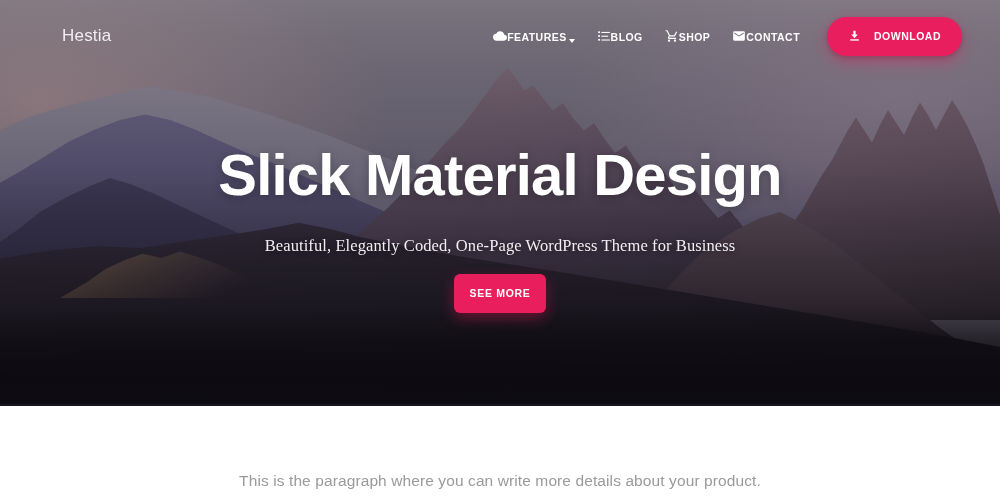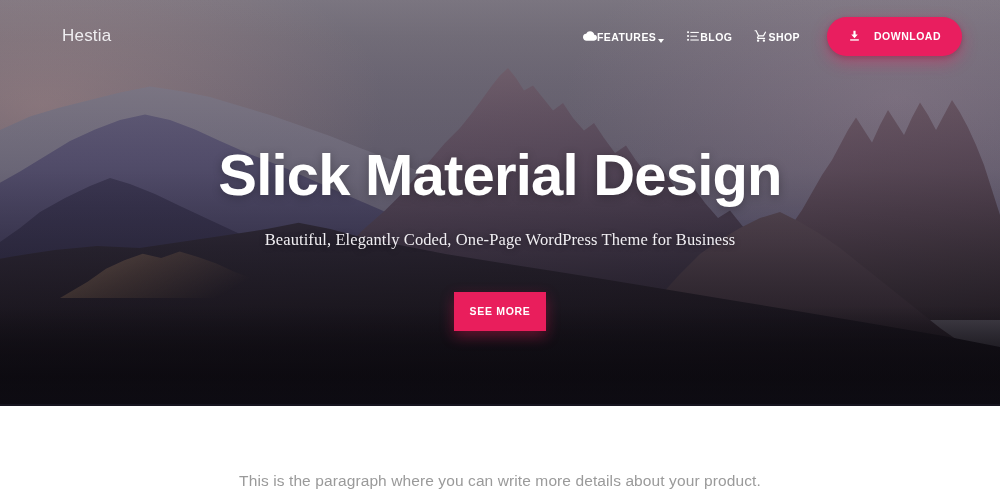--- a/index.html
+++ b/index.html
@@ -179,39 +179,39 @@
     padding-top:145px;
   }
   .hero-title {
     color:#ffffff;
     font-size:58px; font-weight:700; letter-spacing:-.8px;
     line-height:1.05;
     text-align:center;
     text-shadow:0 2px 10px rgba(0,0,0,.28);
   }
   .hero-sub {
-    margin-top:24px;
+    margin-top:30px;
     color:#f0eef2;
     font-family:"Liberation Serif", serif;
     font-size:16.5px; font-weight:400; letter-spacing:.1px;
     text-align:center;
     text-shadow:0 1px 6px rgba(0,0,0,.45);
   }
   .btn-seemore {
-    margin-top:42px;
+    margin-top:18px;
     padding:0; border:none;
     width:92px; height:39px;
     background:#e91e5c;
     color:#ffffff;
     font-family:"Liberation Sans", sans-serif;
     font-size:10.5px; font-weight:700; letter-spacing:.7px;
     text-transform:uppercase;
     cursor:pointer;
     box-shadow:0 5px 14px rgba(233,30,92,.40), 0 2px 5px rgba(0,0,0,.25);
-    border-radius:0;
+    border-radius:6px;
   }
 
   
   .content {
     position:relative;
     width:1000px; height:94px;
     background:#ffffff;
     padding-top:62px;
   }
   .lead {
@@ -280,20 +280,28 @@
 
       <div class="nav-item">
         <span>
           <svg width="14" height="14" viewBox="0 0 24 24" fill="#ffffff">
             <path d="M7 18c-1.1 0-2 .9-2 2s.9 2 2 2 2-.9 2-2-.9-2-2-2zm10 0c-1.1 0-2 .9-2 2s.9 2 2 2 2-.9 2-2-.9-2-2-2zM7.2 14.6l.03-.12.9-1.63h7.45c.75 0 1.41-.41 1.75-1.03l3.58-6.49-1.74-.96-3.59 6.5H8.53L4.27 2H1v2h2l3.6 7.59-1.35 2.44C4.52 15.37 5.48 17 7 17h12v-2H7.42c-.13 0-.23-.11-.22-.24z"></path>
           </svg>
         </span>
         <span>SHOP</span>
       </div>
 
+      <div class="nav-item">
+        <span>
+          <svg width="14" height="14" viewBox="0 0 24 24" fill="#ffffff">
+            <path d="M20 4H4a2 2 0 0 0-2 2v12a2 2 0 0 0 2 2h16a2 2 0 0 0 2-2V6a2 2 0 0 0-2-2zm0 4l-8 5-8-5V6l8 5 8-5v2z"></path>
+          </svg>
+        </span>
+        <span>CONTACT</span>
+      </div>
 
       <button class="btn-download">
         <span>
           <svg width="13" height="13" viewBox="0 0 24 24" fill="#ffffff">
             <path d="M10 3h4v7h4l-6 7-6-7h4V3z"></path>
             <rect x="4" y="19" width="16" height="2.5"></rect>
           </svg>
         </span>
         <span>DOWNLOAD</span>
       </button>

